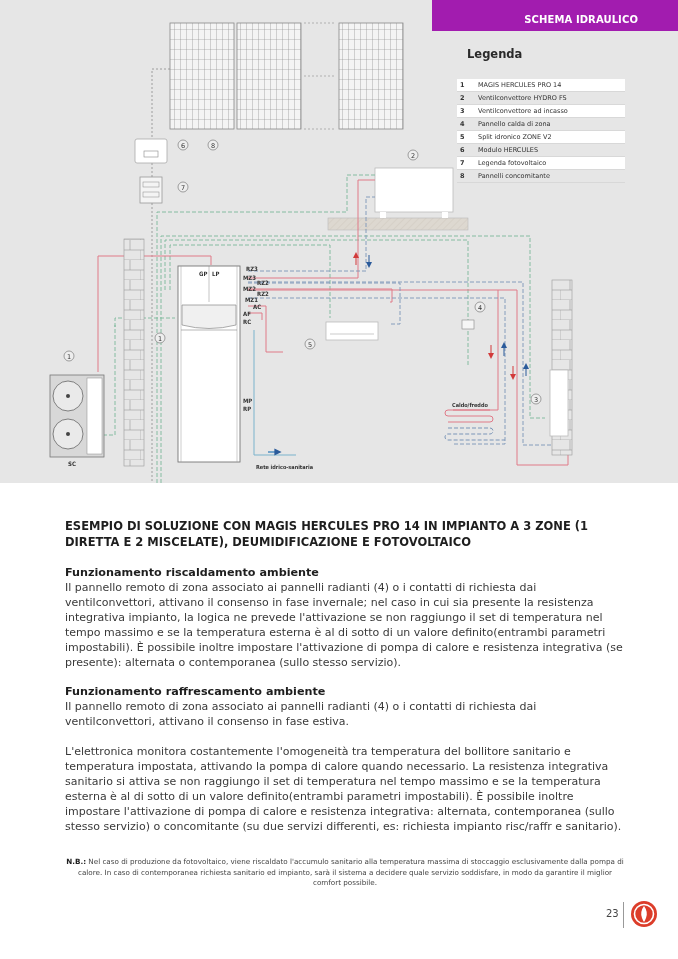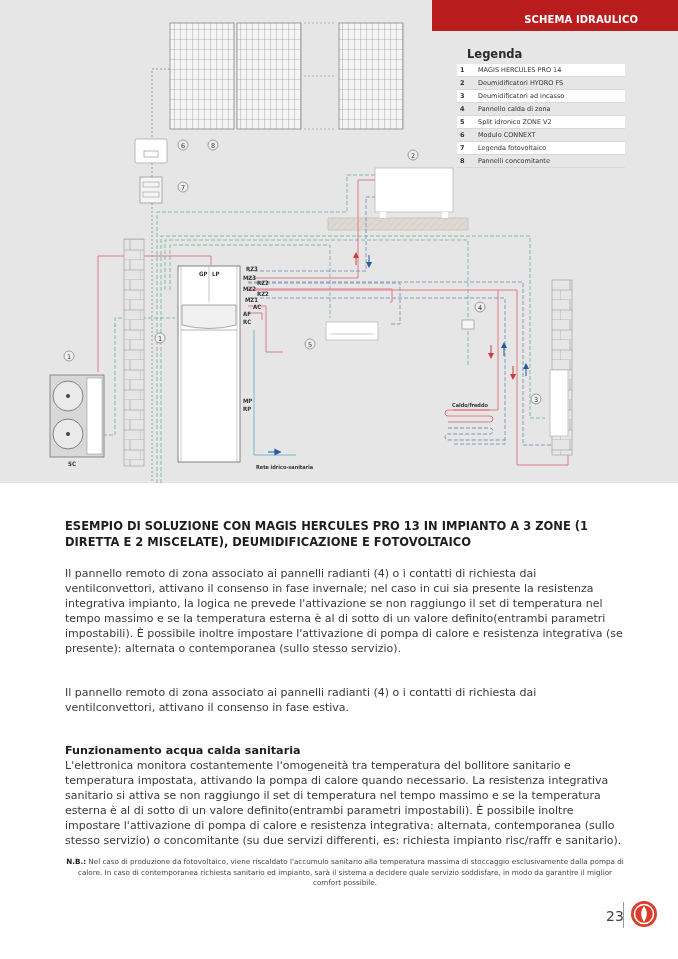--- a/index.html
+++ b/index.html
@@ -1,36 +1,36 @@
 <!DOCTYPE html>
 <html><head>
 <meta charset="utf-8">
 <style>
   html, body { margin: 0; padding: 0; background: #ffffff; }
   body { width: 678px; height: 959px; position: relative; overflow: hidden; font-family: "DejaVu Sans", sans-serif; color: #2a2a2a; }
   .diagram-area { position: absolute; left: 0; top: 0; width: 678px; height: 483px; background: #e6e6e6; }
-  .header-band { position: absolute; left: 432px; top: 0; width: 246px; height: 31px; background: #b91c1c; }
+  .header-band { position: absolute; left: 432px; top: 0; width: 246px; height: 31px; background: #a21caf; }
   .header-band span { position: absolute; right: 40px; top: 14px; font-size: 10px; font-weight: bold; color: #ffffff; letter-spacing: 0.1px; }
   .legend { position: absolute; left: 457px; top: 47px; width: 168px; }
-  .legend-title { font-size: 11.5px; font-weight: bold; color: #2a2a2a; margin-bottom: 3px; padding-left: 10px; }
+  .legend-title { font-size: 11.5px; font-weight: bold; color: #2a2a2a; margin-bottom: 18px; padding-left: 10px; }
   .legend-row { display: flex; height: 12px; align-items: center; font-size: 6.5px; color: #333; border-bottom: 1px solid #d8d8d8; }
   .legend-row:nth-child(odd) { background: #ffffff; }
   .legend-row .num { width: 18px; padding-left: 3px; font-weight: bold; }
   svg.schema { position: absolute; left: 0; top: 0; }
   .text-block { position: absolute; left: 65px; width: 560px; }
   .main-title { top: 518px; font-size: 11.5px; font-weight: bold; line-height: 16px; color: #1e1e1e; }
   .section-heading { font-size: 11.2px; font-weight: bold; color: #1e1e1e; line-height: 14px; }
   .section-body { font-size: 11px; line-height: 15px; color: #3a3a3a; }
   .s1 { top: 566px; }
   .s2 { top: 685px; }
   .s3 { top: 744px; }
   .note { position: absolute; left: 65px; top: 857px; width: 560px; font-size: 7.2px; line-height: 10.5px; color: #444; text-align: center; }
   .note b { color: #222; }
   .note .note-text { display: inline; }
-  .page-num { position: absolute; left: 606px; top: 908px; font-size: 14px; color: #444; }
+  .page-num { position: absolute; left: 606px; top: 908px; font-size: 10px; color: #444; }
   .page-sep { position: absolute; left: 623px; top: 902px; width: 1px; height: 26px; background: #999; }
   .logo { position: absolute; left: 630px; top: 900px; }
 </style>
 </head>
 <body>
 
 <div class="diagram-area"></div>
 
 <div class="header-band">
   <span>SCHEMA IDRAULICO</span>
@@ -195,61 +195,62 @@
 
 <div class="legend">
   <div class="legend-title">Legenda</div>
   <div class="legend-rows">
     <div class="legend-row">
         <span class="num">1</span>
         <span>MAGIS HERCULES PRO 14</span>
       </div>
     <div class="legend-row">
         <span class="num">2</span>
-        <span>Deumidificatori HYDRO FS</span>
+        <span>Ventilconvettore HYDRO FS</span>
       </div>
     <div class="legend-row">
         <span class="num">3</span>
-        <span>Deumidificatori ad incasso</span>
+        <span>Ventilconvettore ad incasso</span>
       </div>
     <div class="legend-row">
         <span class="num">4</span>
         <span>Pannello calda di zona</span>
       </div>
     <div class="legend-row">
         <span class="num">5</span>
         <span>Split idronico ZONE V2</span>
       </div>
     <div class="legend-row">
         <span class="num">6</span>
-        <span>Modulo CONNEXT</span>
+        <span>Modulo HERCULES</span>
       </div>
     <div class="legend-row">
         <span class="num">7</span>
         <span>Legenda fotovoltaico</span>
       </div>
     <div class="legend-row">
         <span class="num">8</span>
         <span>Pannelli concomitante</span>
       </div>
   </div>
 </div>
 
-<div class="text-block main-title">ESEMPIO DI SOLUZIONE CON MAGIS HERCULES PRO 13 IN IMPIANTO A 3 ZONE (1 DIRETTA E 2 MISCELATE), DEUMIDIFICAZIONE E FOTOVOLTAICO</div>
+<div class="text-block main-title">ESEMPIO DI SOLUZIONE CON MAGIS HERCULES PRO 14 IN IMPIANTO A 3 ZONE (1 DIRETTA E 2 MISCELATE), DEUMIDIFICAZIONE E FOTOVOLTAICO</div>
 
 <div class="text-block s1">
+  <div class="section-heading">Funzionamento riscaldamento ambiente</div>
   <div class="section-body">Il pannello remoto di zona associato ai pannelli radianti (4) o i contatti di richiesta dai ventilconvettori, attivano il consenso in fase invernale; nel caso in cui sia presente la resistenza integrativa impianto, la logica ne prevede l'attivazione se non raggiungo il set di temperatura nel tempo massimo e se la temperatura esterna è al di sotto di un valore definito(entrambi parametri impostabili). È possibile inoltre impostare l'attivazione di pompa di calore e resistenza integrativa (se presente): alternata o contemporanea (sullo stesso servizio).</div>
 </div>
 
 <div class="text-block s2">
+  <div class="section-heading">Funzionamento raffrescamento ambiente</div>
   <div class="section-body">Il pannello remoto di zona associato ai pannelli radianti (4) o i contatti di richiesta dai ventilconvettori, attivano il consenso in fase estiva.</div>
 </div>
 
 <div class="text-block s3">
-  <div class="section-heading">Funzionamento acqua calda sanitaria</div>
   <div class="section-body">L'elettronica monitora costantemente l'omogeneità tra temperatura del bollitore sanitario e temperatura impostata, attivando la pompa di calore quando necessario. La resistenza integrativa sanitario si attiva se non raggiungo il set di temperatura nel tempo massimo e se la temperatura esterna è al di sotto di un valore definito(entrambi parametri impostabili). È possibile inoltre impostare l'attivazione di pompa di calore e resistenza integrativa: alternata, contemporanea (sullo stesso servizio) o concomitante (su due servizi differenti, es: richiesta impianto risc/raffr e sanitario).</div>
 </div>
 
 <div class="note">
   <b>N.B.:</b>
   <span class="note-text">Nel caso di produzione da fotovoltaico, viene riscaldato l'accumulo sanitario alla temperatura massima di stoccaggio esclusivamente dalla pompa di calore. In caso di contemporanea richiesta sanitario ed impianto, sarà il sistema a decidere quale servizio soddisfare, in modo da garantire il miglior comfort possibile.</span>
 </div>
 
 <div class="page-num">23</div>
 <div class="page-sep"></div>

